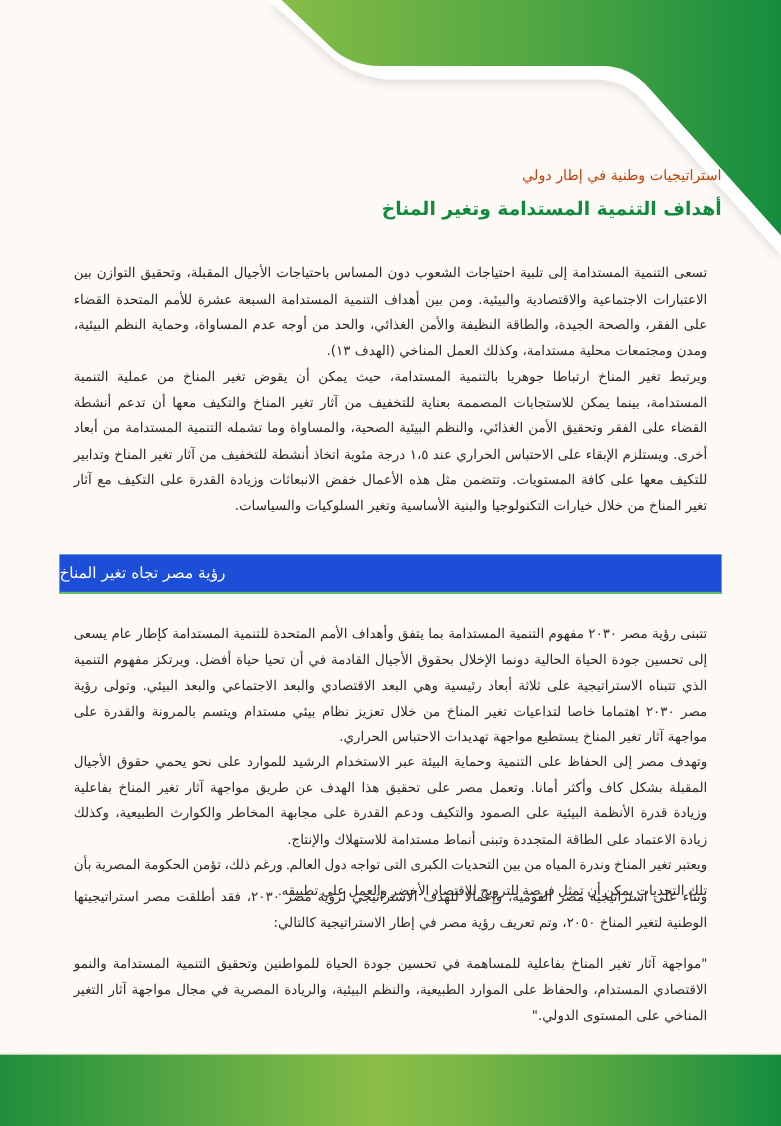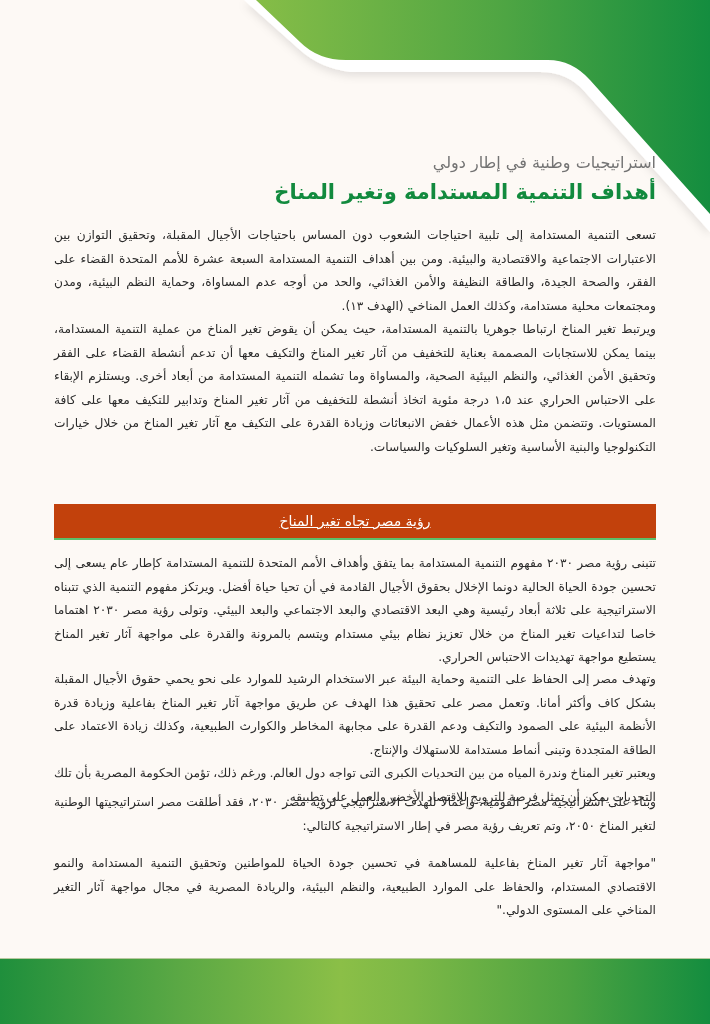--- a/index.html
+++ b/index.html
@@ -14,35 +14,35 @@
     position: absolute; left: 0; top: 958px; width: 710px; height: 66px;
     background: linear-gradient(90deg, #1f8f3c 0%, #5aa844 25%, #8bbf47 48%, #7cb846 58%, #4da341 80%, #148d3f 100%);
     border-top: 1px solid #b8c9a0;
   }
   .content {
     position: absolute; left: 54px; right: 54px; top: 0;
     direction: rtl; text-align: justify;
   }
   .subtitle {
     position: absolute; right: 0; top: 153px;
-    font-size: 16px; color: #737373; white-space: nowrap;
+    font-size: 13px; color: #c2410c; white-space: nowrap;
   }
   .title {
     position: absolute; right: 0; top: 180px;
-    font-size: 21px; font-weight: bold; color: #128a3e; white-space: nowrap; margin-left: 39px;
+    font-size: 17px; font-weight: bold; color: #128a3e; white-space: nowrap; margin-left: 39px;
   }
   .para {
     position: absolute; left: 0; right: 0;
-    font-size: 12.2px; line-height: 23.5px; margin: 0;
+    font-size: 12.2px; line-height: 23.5px; margin: 13px;
     text-align: justify; text-align-last: right;
   }
   .section-bar {
     position: absolute; left: 0; right: 0; top: 504px; height: 34px;
-    background: #c2410c; color: #fff; text-align: center;
-    font-size: 14px; line-height: 34px; border-bottom: 2px solid #5cbf6a; text-decoration: underline;
+    background: #1d4ed8; color: #fff; text-align: left;
+    font-size: 14px; line-height: 34px; border-bottom: 2px solid #5cbf6a;
   }
 </style>
 </head>
 <body>
 
 <svg class="deco-top" viewBox="0 0 710 240" xmlns="http://www.w3.org/2000/svg">
   <defs>
     <linearGradient id="g1" x1="0" y1="0" x2="1" y2="0">
       <stop offset="0" stop-color="#86bd47"></stop>
       <stop offset="0.55" stop-color="#4ea543"></stop>

